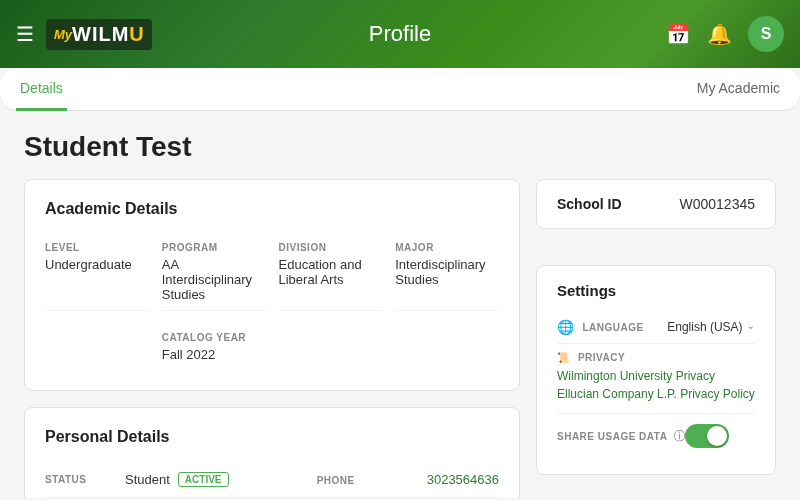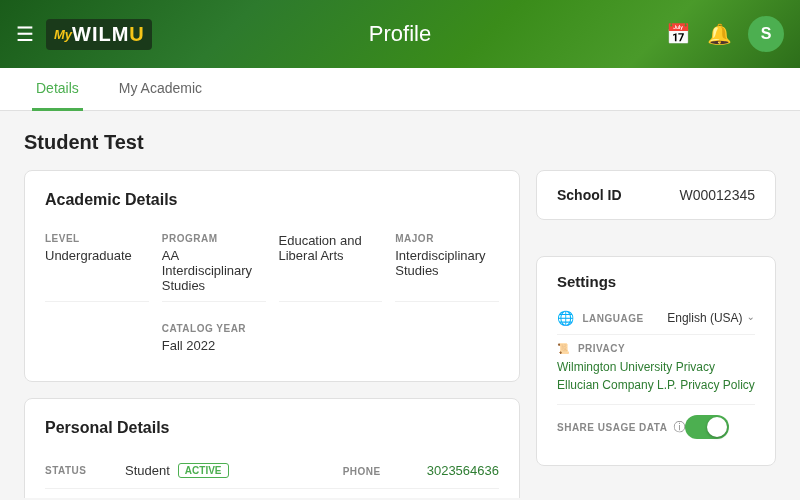--- a/index.html
+++ b/index.html
@@ -34,23 +34,24 @@
       width: 36px; height: 36px; background: #4caf50; border-radius: 50%;
       display: flex; align-items: center; justify-content: center;
       color: white; font-weight: 700; font-size: 16px; cursor: pointer;
     }
 
     
     .tabs {
       background: white;
       border-bottom: 1px solid #e0e0e0;
       display: flex;
-      justify-content: flex-start;
+      justify-content: space-between;
       gap: 32px;
-      padding: 0 32px;
+      padding: 0 16px;
+      border-radius: 17px;
     }
     .tab {
       padding: 12px 4px;
       font-size: 14px;
       color: #666;
       cursor: pointer;
       border-bottom: 3px solid transparent;
       margin-bottom: -1px;
     }
     .tab.active {
@@ -59,21 +60,21 @@
       font-weight: 500;
     }
 
     
     .page-content {
       padding: 20px 24px;
       height: calc(500px - 68px - 45px);
       overflow-y: auto;
     }
     .page-title {
-      font-size: 20px;
+      font-size: 28px;
       font-weight: 700;
       color: #222;
       margin-bottom: 16px;
     }
 
     .content-grid {
       display: grid;
       grid-template-columns: 1fr 240px;
       gap: 16px;
     }
@@ -238,20 +239,21 @@
           <div class="detail-row">
             <span class="detail-label">LEVEL</span>
             <span class="detail-value">Undergraduate</span>
           </div>
           <div class="detail-row">
             <span class="detail-label">PROGRAM</span>
             <span class="detail-value">AA Interdisciplinary Studies</span>
           </div>
 
           <div class="detail-row">
+            <span class="detail-label">DIVISION</span>
             <span class="detail-value">Education and Liberal Arts</span>
           </div>
           <div class="detail-row">
             <span class="detail-label">MAJOR</span>
             <span class="detail-value">Interdisciplinary Studies</span>
           </div>
 
           <div class="detail-row no-border">
           </div>
           <div class="detail-row no-border">
@@ -264,21 +266,21 @@
 
       <div class="card">
         <div class="card-title">Personal Details</div>
 
         <div class="personal-row">
           <span class="personal-label">STATUS</span>
           <div class="personal-value">
             <span class="personal-text">Student</span>
             <span class="status-badge">ACTIVE</span>
           </div>
-          <div style="margin-left: auto; display: flex; align-items: center; gap: 4px;">
+          <div style="margin-left: auto; display: flex; align-items: center; gap: 30px;">
             <span class="personal-label">PHONE</span>
             <span class="phone-link">3023564636</span>
           </div>
         </div>
 
         <div class="personal-row">
           
           
         </div>
 

